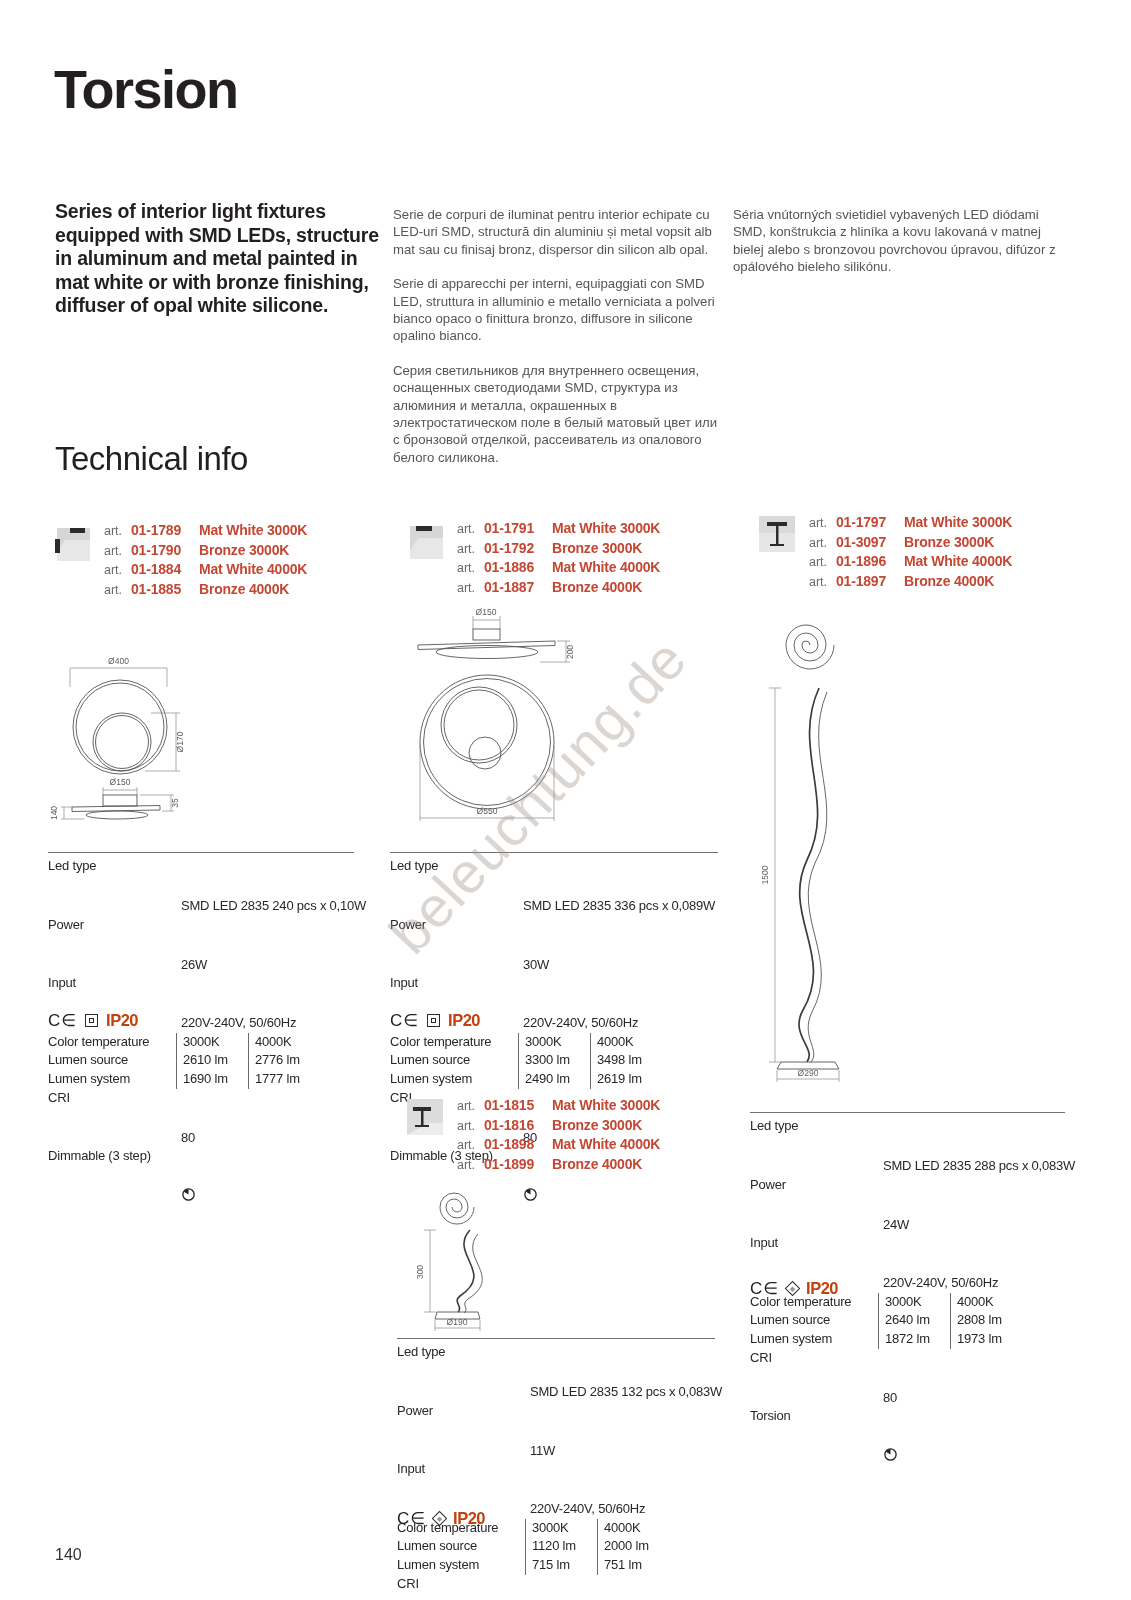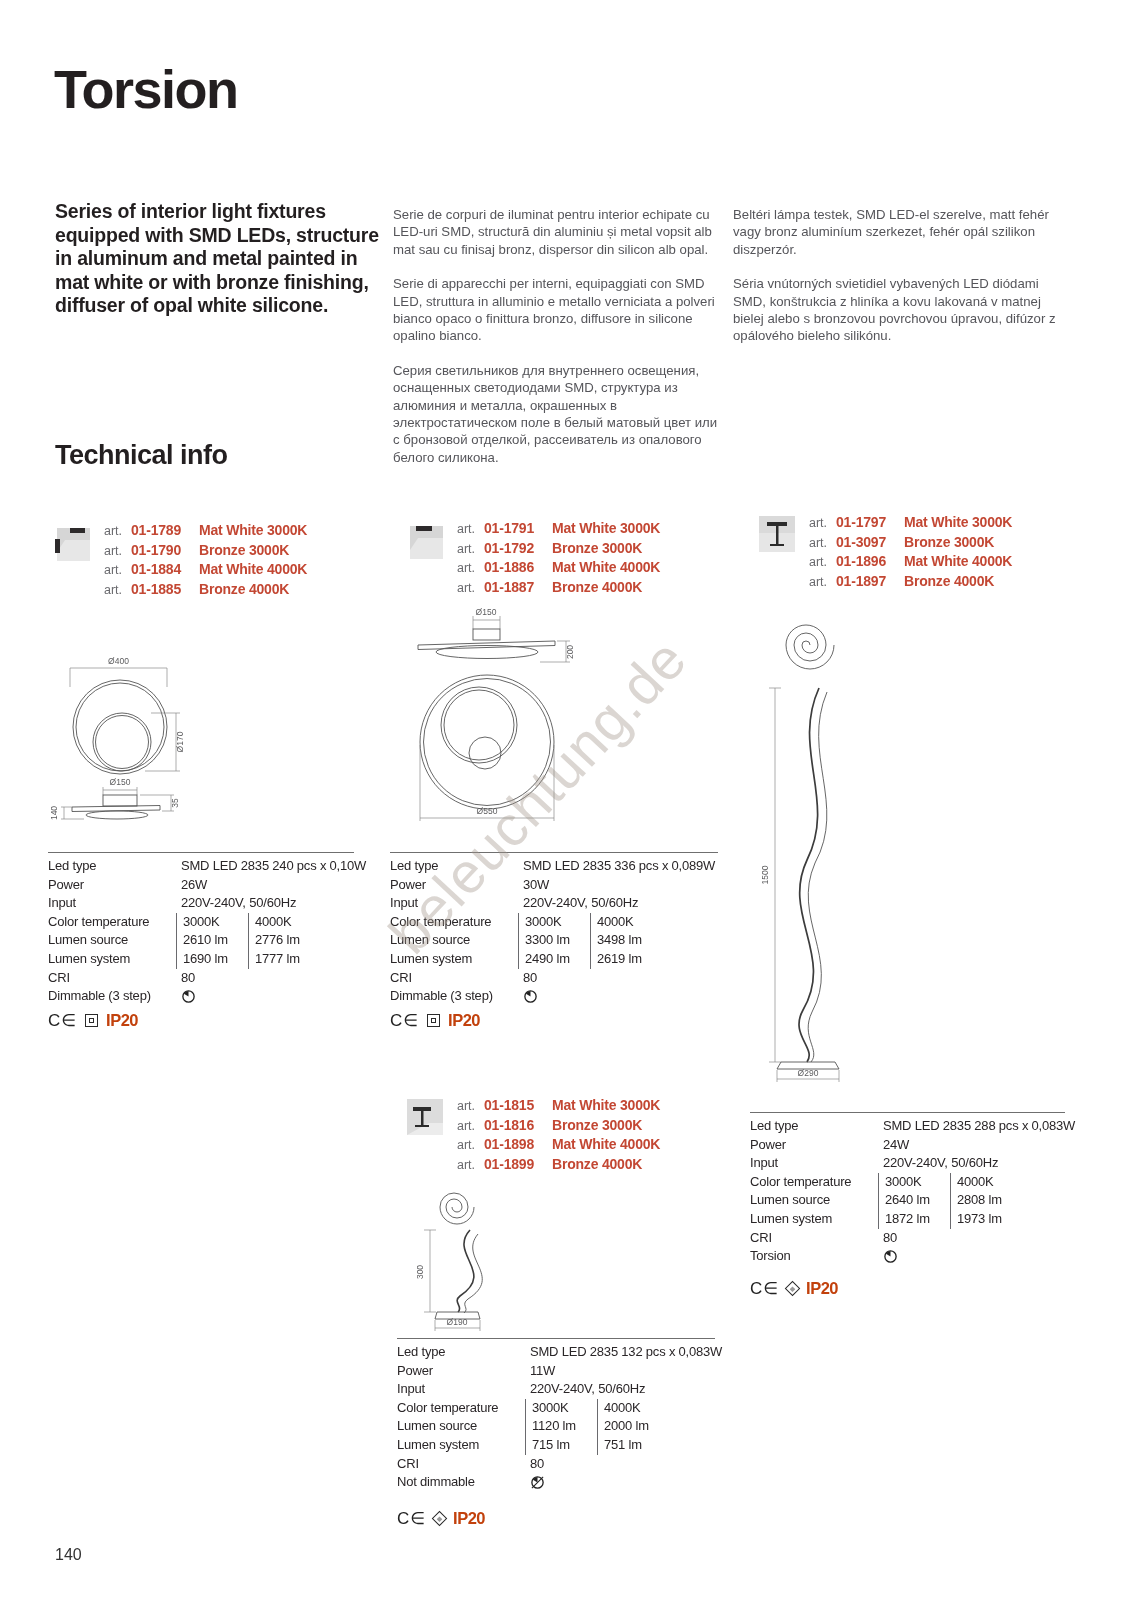--- a/index.html
+++ b/index.html
@@ -4,32 +4,32 @@
 <style>
   html,body{margin:0;padding:0;background:#fff;}
   .page{position:relative;width:1131px;height:1600px;background:#ffffff;
         font-family:"Liberation Sans", sans-serif;color:#231f20;overflow:hidden;}
   .abs{position:absolute;}
   .page-title{left:54px;top:58px;font-size:54px;font-weight:bold;letter-spacing:-1.5px;}
   .intro-en{left:55px;top:200px;width:324px;font-size:19.5px;font-weight:bold;
             line-height:23.5px;letter-spacing:-0.2px;}
   .intro-col{width:330px;font-size:13.2px;line-height:17.4px;color:#55555a;}
   .intro-col p{margin:0 0 17px 0;}
-  .tech-heading{left:55px;top:440px;font-size:27px;font-weight:bold;letter-spacing:-0.5px;}
+  .tech-heading{left:55px;top:440px;font-size:33px;font-weight:normal;letter-spacing:-0.5px;}
   .prod-header{display:flex;gap:10px;}
   .art-icon{width:44px;height:44px;flex:none;}
   .art-rows{display:flex;flex-direction:column;gap:3.5px;padding-top:2px;}
   .art-row{display:grid;grid-template-columns:27px 68px auto;align-items:baseline;}
   .art-label{color:#6a6a6e;font-size:12.5px;}
   .art-code,.art-finish{color:#c34733;font-weight:bold;font-size:14px;letter-spacing:-0.2px;white-space:nowrap;}
   .spec{border-top:1px solid #6f6f6f;padding-top:4px;font-size:13px;letter-spacing:-0.2px;}
   .srow{display:grid;grid-template-columns:128px 72px auto;line-height:18.6px;white-space:nowrap;}
   .sl{color:#2a2628;}
   .sv{color:#2a2628;}
-  .v2{grid-column:2/4;padding-left:5px;}
+  .v2{grid-column:2/4;padding-left:5px;margin-top:40px;}
   .cell{border-left:1px solid #6a6a6e;padding-left:6px;}
   .icell{display:flex;align-items:center;}
   .certs{display:flex;align-items:center;gap:8px;height:20px;}
   .ce{font-size:17px;color:#222;letter-spacing:1px;}
   .sq-outer{width:13px;height:13px;border:1.6px solid #2a2a2a;display:inline-flex;
             align-items:center;justify-content:center;box-sizing:border-box;}
   .sq-inner{width:5px;height:5px;border:1.4px solid #2a2a2a;box-sizing:border-box;}
   .dia-outer{width:11px;height:11px;border:1.4px solid #2a2a2a;display:inline-flex;
              align-items:center;justify-content:center;box-sizing:border-box;transform:rotate(45deg);}
   .dia-inner{width:4px;height:4px;background:#9a9a9a;}
@@ -52,21 +52,20 @@
 
   <div class="abs intro-col" style="left:393px;top:206px;">
     <p>Serie de corpuri de iluminat pentru interior echipate cu LED-uri SMD, structură din aluminiu și metal vopsit alb mat sau cu finisaj bronz, dispersor din silicon alb opal.</p>
     <p>Serie di apparecchi per interni, equipaggiati con SMD LED, struttura in alluminio e metallo verniciata a polveri bianco opaco o finittura bronzo, diffusore in silicone opalino bianco.</p>
     <p>Серия светильников для внутреннего освещения, оснащенных светодиодами SMD, структура из алюминия и металла, окрашенных в электростатическом поле в белый матовый цвет или с бронзовой отделкой, рассеиватель из опалового белого силикона.</p>
   </div>
 
   <div class="abs intro-en">Series of interior light fixtures equipped with SMD LEDs, structure in aluminum and metal painted in mat white or with bronze finishing, diffuser of opal white silicone.</div>
 
   <div class="abs intro-col" style="left:733px;top:206px;">
-    <p>Beltéri lámpa testek, SMD LED-el szerelve, matt fehér vagy bronz aluminíum szerkezet, fehér opál szilikon diszperzór.</p>
     <p>Séria vnútorných svietidiel vybavených LED diódami SMD, konštrukcia z hliníka a kovu lakovaná v matnej bielej alebo s bronzovou povrchovou úpravou, difúzor z opálového bieleho silikónu.</p>
   </div>
 
   <div class="abs tech-heading">Technical info</div>
 
   <div class="abs prod-header" style="left:50px;top:520px;">
     <svg class="art-icon" viewBox="0 0 44 44">
       <rect x="7" y="8" width="33" height="33" fill="#e7e7e7"></rect>
       <path d="M7 8 L40 8 L40 20 L15 20 L7 32 Z" fill="#d6d6d6"></path>
       <rect x="20" y="8" width="15" height="5" fill="#2d2a2b"></rect>

